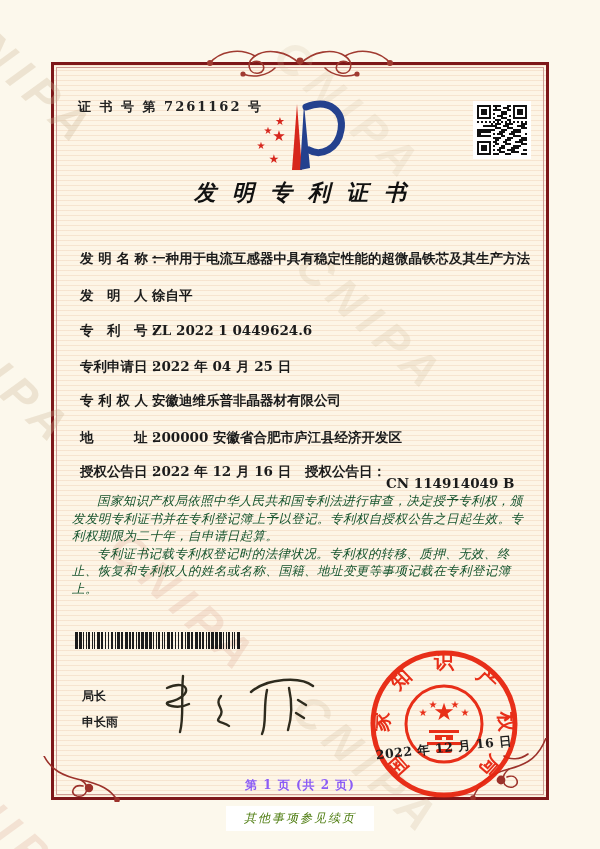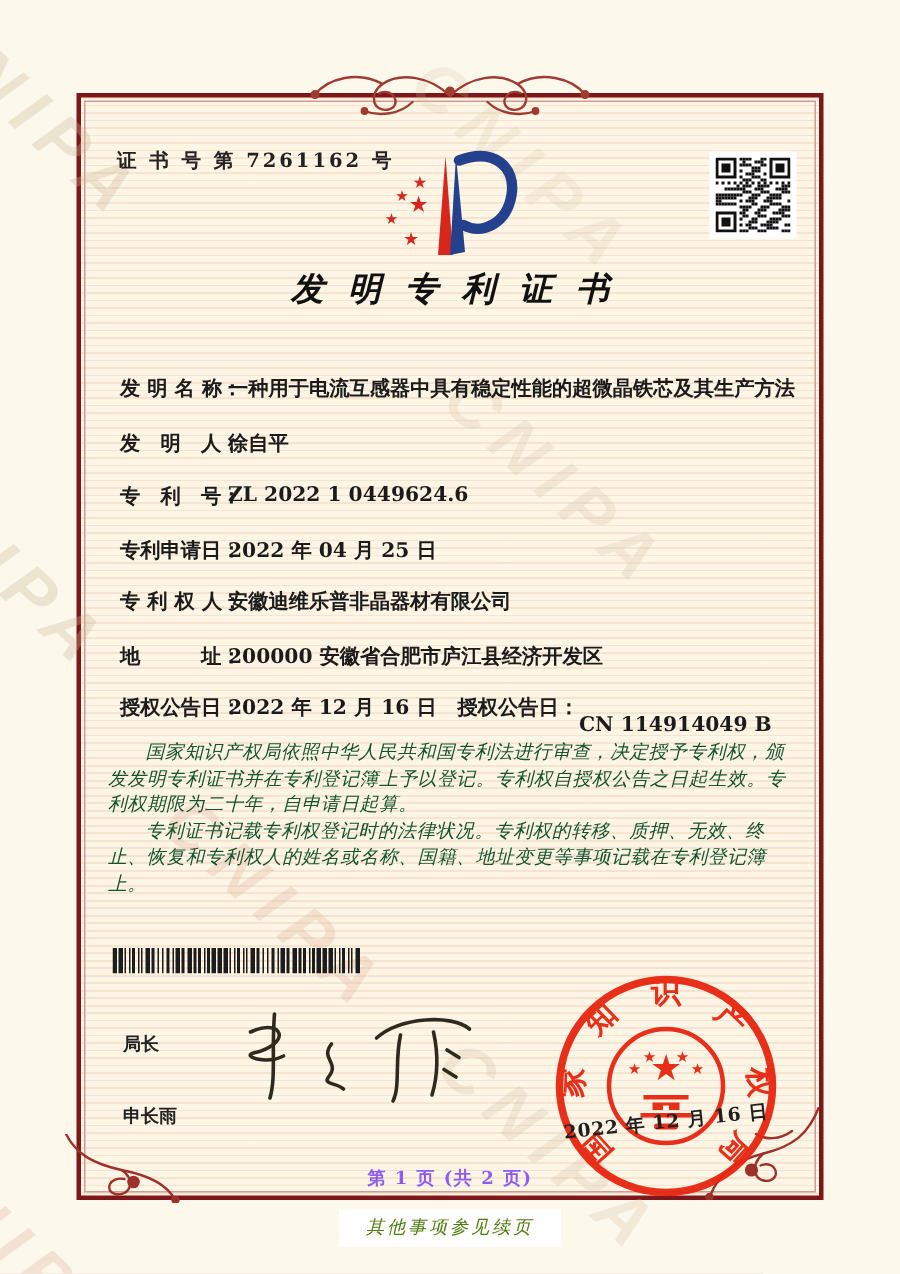--- a/index.html
+++ b/index.html
@@ -448,21 +448,21 @@
       <rect x="144" y="0" width="3" height="17" fill="#1c1c1c"></rect>
       <rect x="148" y="0" width="1" height="17" fill="#1c1c1c"></rect>
       <rect x="151" y="0" width="1" height="17" fill="#1c1c1c"></rect>
       <rect x="153" y="0" width="2" height="17" fill="#1c1c1c"></rect>
       <rect x="157" y="0" width="1" height="17" fill="#1c1c1c"></rect>
       <rect x="159" y="0" width="1" height="17" fill="#1c1c1c"></rect>
       <rect x="162" y="0" width="3" height="17" fill="#1c1c1c"></rect>
     </svg>
 
   <div class="signer" style="top:688px">局长</div>
-  <div class="signer" style="top:736px">申长雨</div>
+  <div class="signer" style="top:714px">申长雨</div>
 
   <svg class="signature" width="180" height="75" viewBox="0 0 180 75">
     <g stroke="#2e2b1e" stroke-width="2.4" fill="none" stroke-linecap="round">
       <path d="M28,10 C26,34 29,52 25,66"></path>
       <path d="M12,22 C34,12 40,30 14,36 C6,38 22,44 34,38"></path>
       <path d="M66,30 C58,40 72,42 64,52 C60,57 70,56 74,60"></path>
       <path d="M96,26 C112,12 146,10 158,20"></path>
       <path d="M112,24 C108,42 112,58 107,68"></path>
       <path d="M134,22 C138,40 136,54 133,64"></path>
       <path d="M143,34 l8,5"></path>

